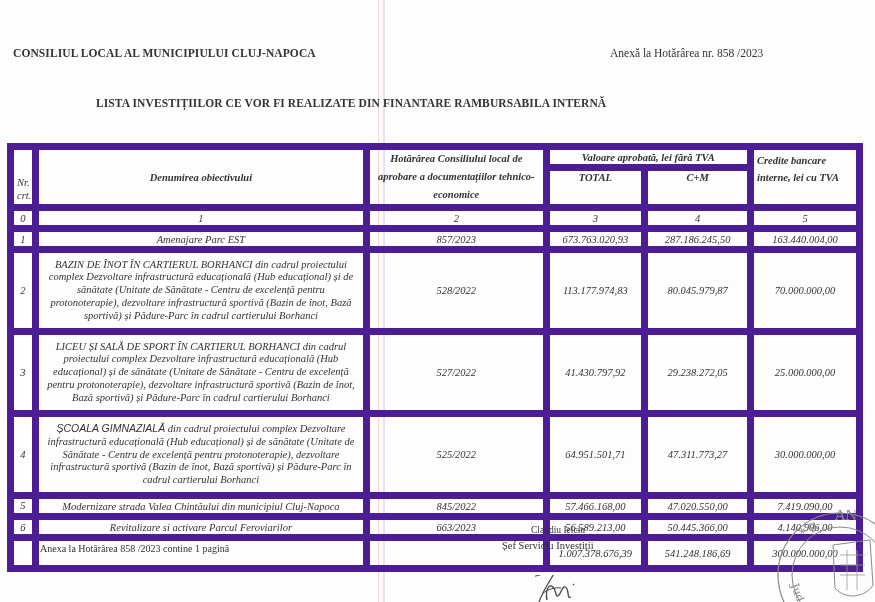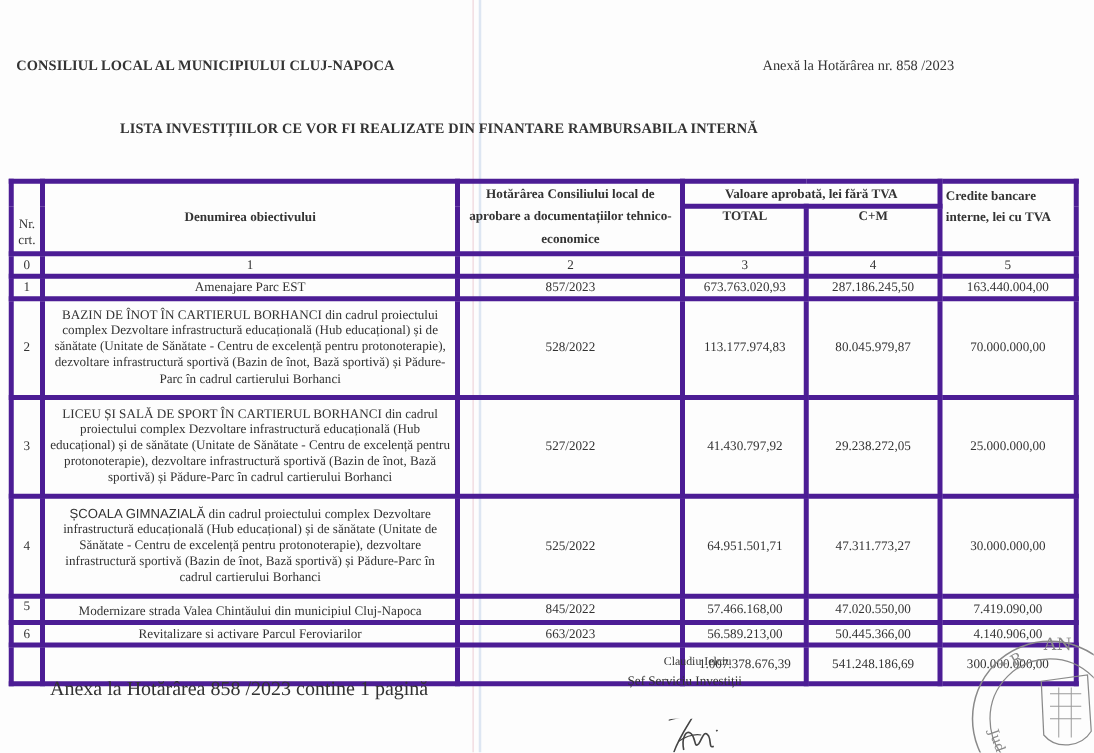--- a/index.html
+++ b/index.html
@@ -18,44 +18,45 @@
 
   table.inv {
     position: absolute; left: 7px; top: 143px;
     border-collapse: collapse;
     table-layout: fixed;
     width: 856px;
     font-size: 10.5px;
     color: #333;
   }
   table.inv td, table.inv th {
-    border: 4px solid #4c1d95;
+    border: 7px solid #4c1d95;
     padding: 0 3px;
     text-align: center;
     vertical-align: middle;
     line-height: 13px;
     font-weight: normal;
+    font-style: italic;
   }
   table.inv th { font-weight: bold; }
   .c-nr { width: 24px; }
   .c-den { width: 319px; }
   .c-hot { width: 173px; }
   .c-tot { width: 95px; }
   .c-cm { width: 102px; }
   .c-cred { width: 105px; }
   .hdr-nr { text-align: center; vertical-align: bottom !important; font-weight: normal !important; padding-bottom: 2px !important; }
   .hdr-hot { vertical-align: top !important; line-height: 18px !important; }
   .hdr-cred { text-align: left !important; line-height: 17px !important; vertical-align: top !important; padding-top: 2px !important; }
   .sub-top { vertical-align: top !important; height: 30px; }
   .row-short td { height: 14px; }
   .row-long td { height: 75px; }
   .desc-long { line-height: 12.8px !important; }
   .bold { font-weight: bold; }
 
-  .footer-left { position: absolute; left: 40px; top: 543px; font-size: 16px; color: #333; }
+  .footer-left { position: absolute; left: 40px; top: 543px; font-size: 10px; color: #333; }
   .sig-title { position: absolute; left: 502px; top: 540px; font-size: 10.5px; color: #333; }
   .sig-name { position: absolute; left: 531px; top: 525px; font-size: 9.5px; color: #333; text-align: right; }
   .signature { position: absolute; left: 535px; top: 575px; width: 60px; height: 27px; }
   .stamp { position: absolute; left: 775px; top: 510px; width: 130px; height: 130px; }
 </style>
 </head>
 <body>
 
 <div class="fold-red"></div>
 <div class="fold-blue"></div>

